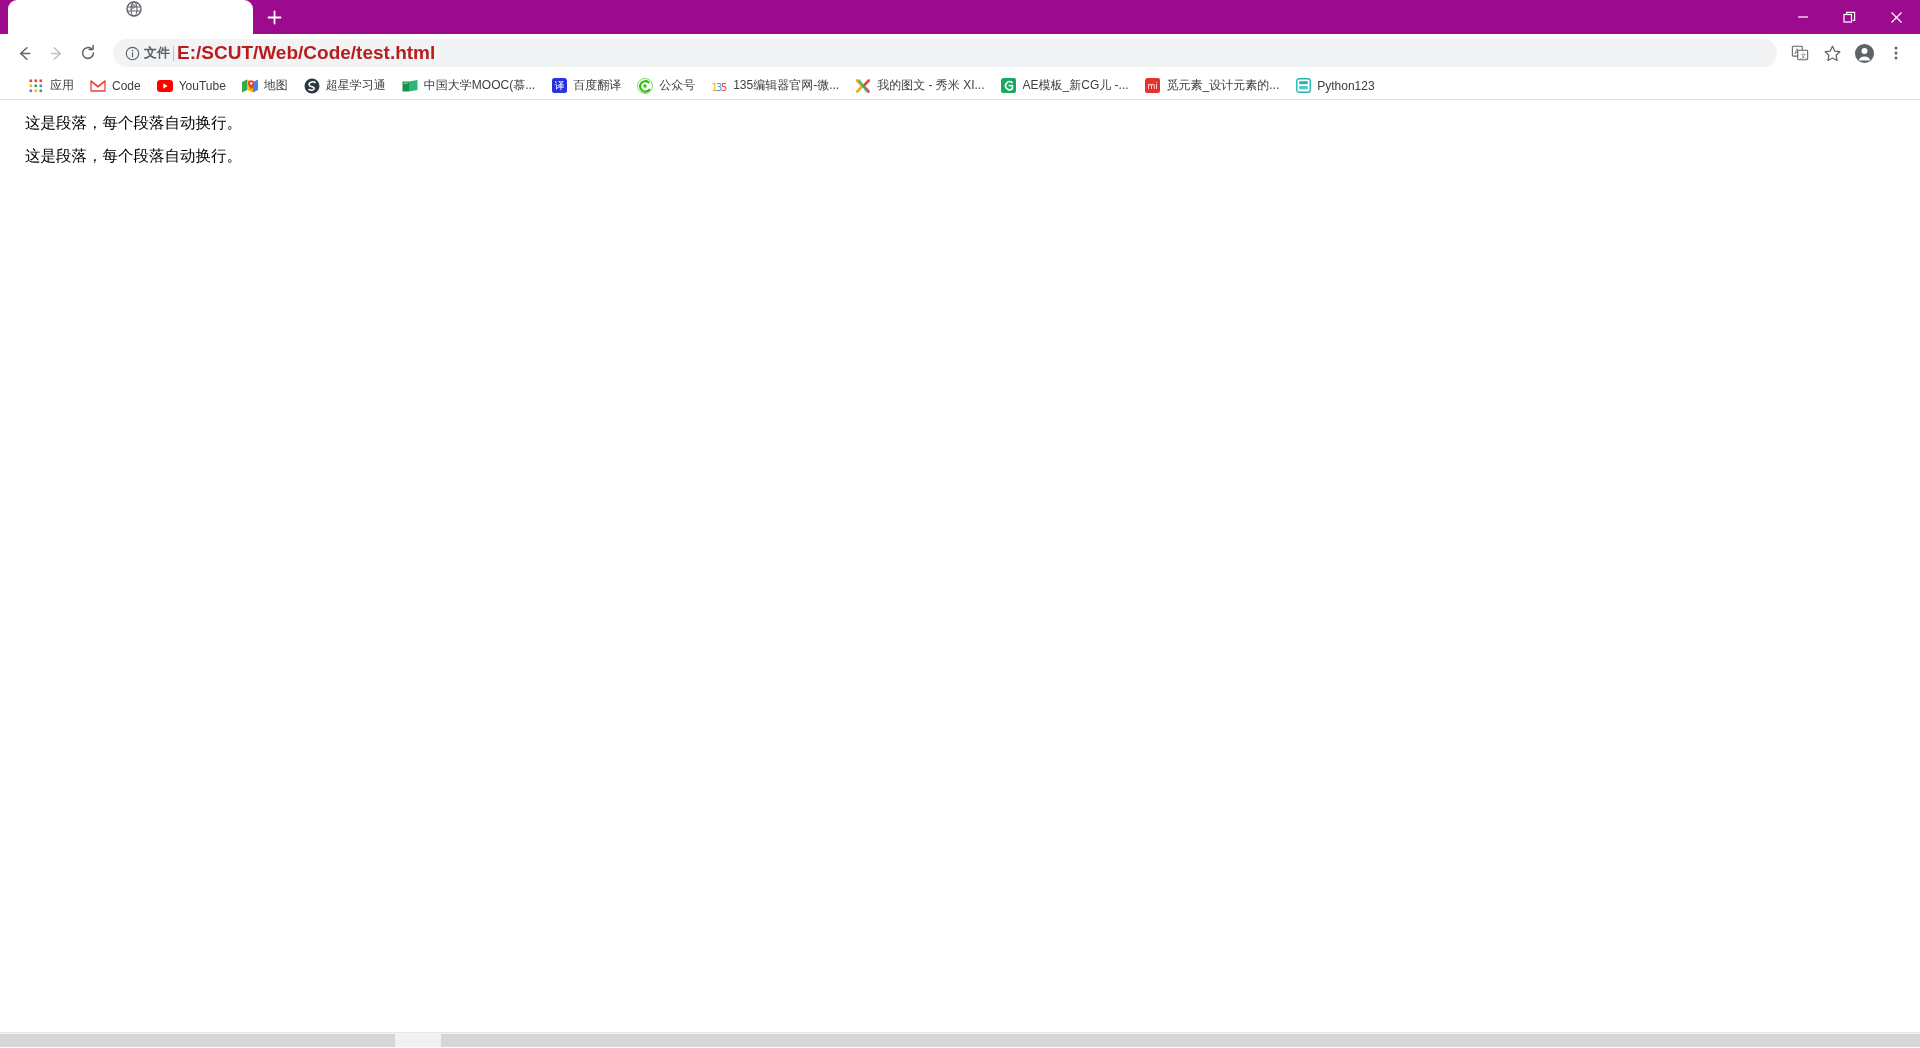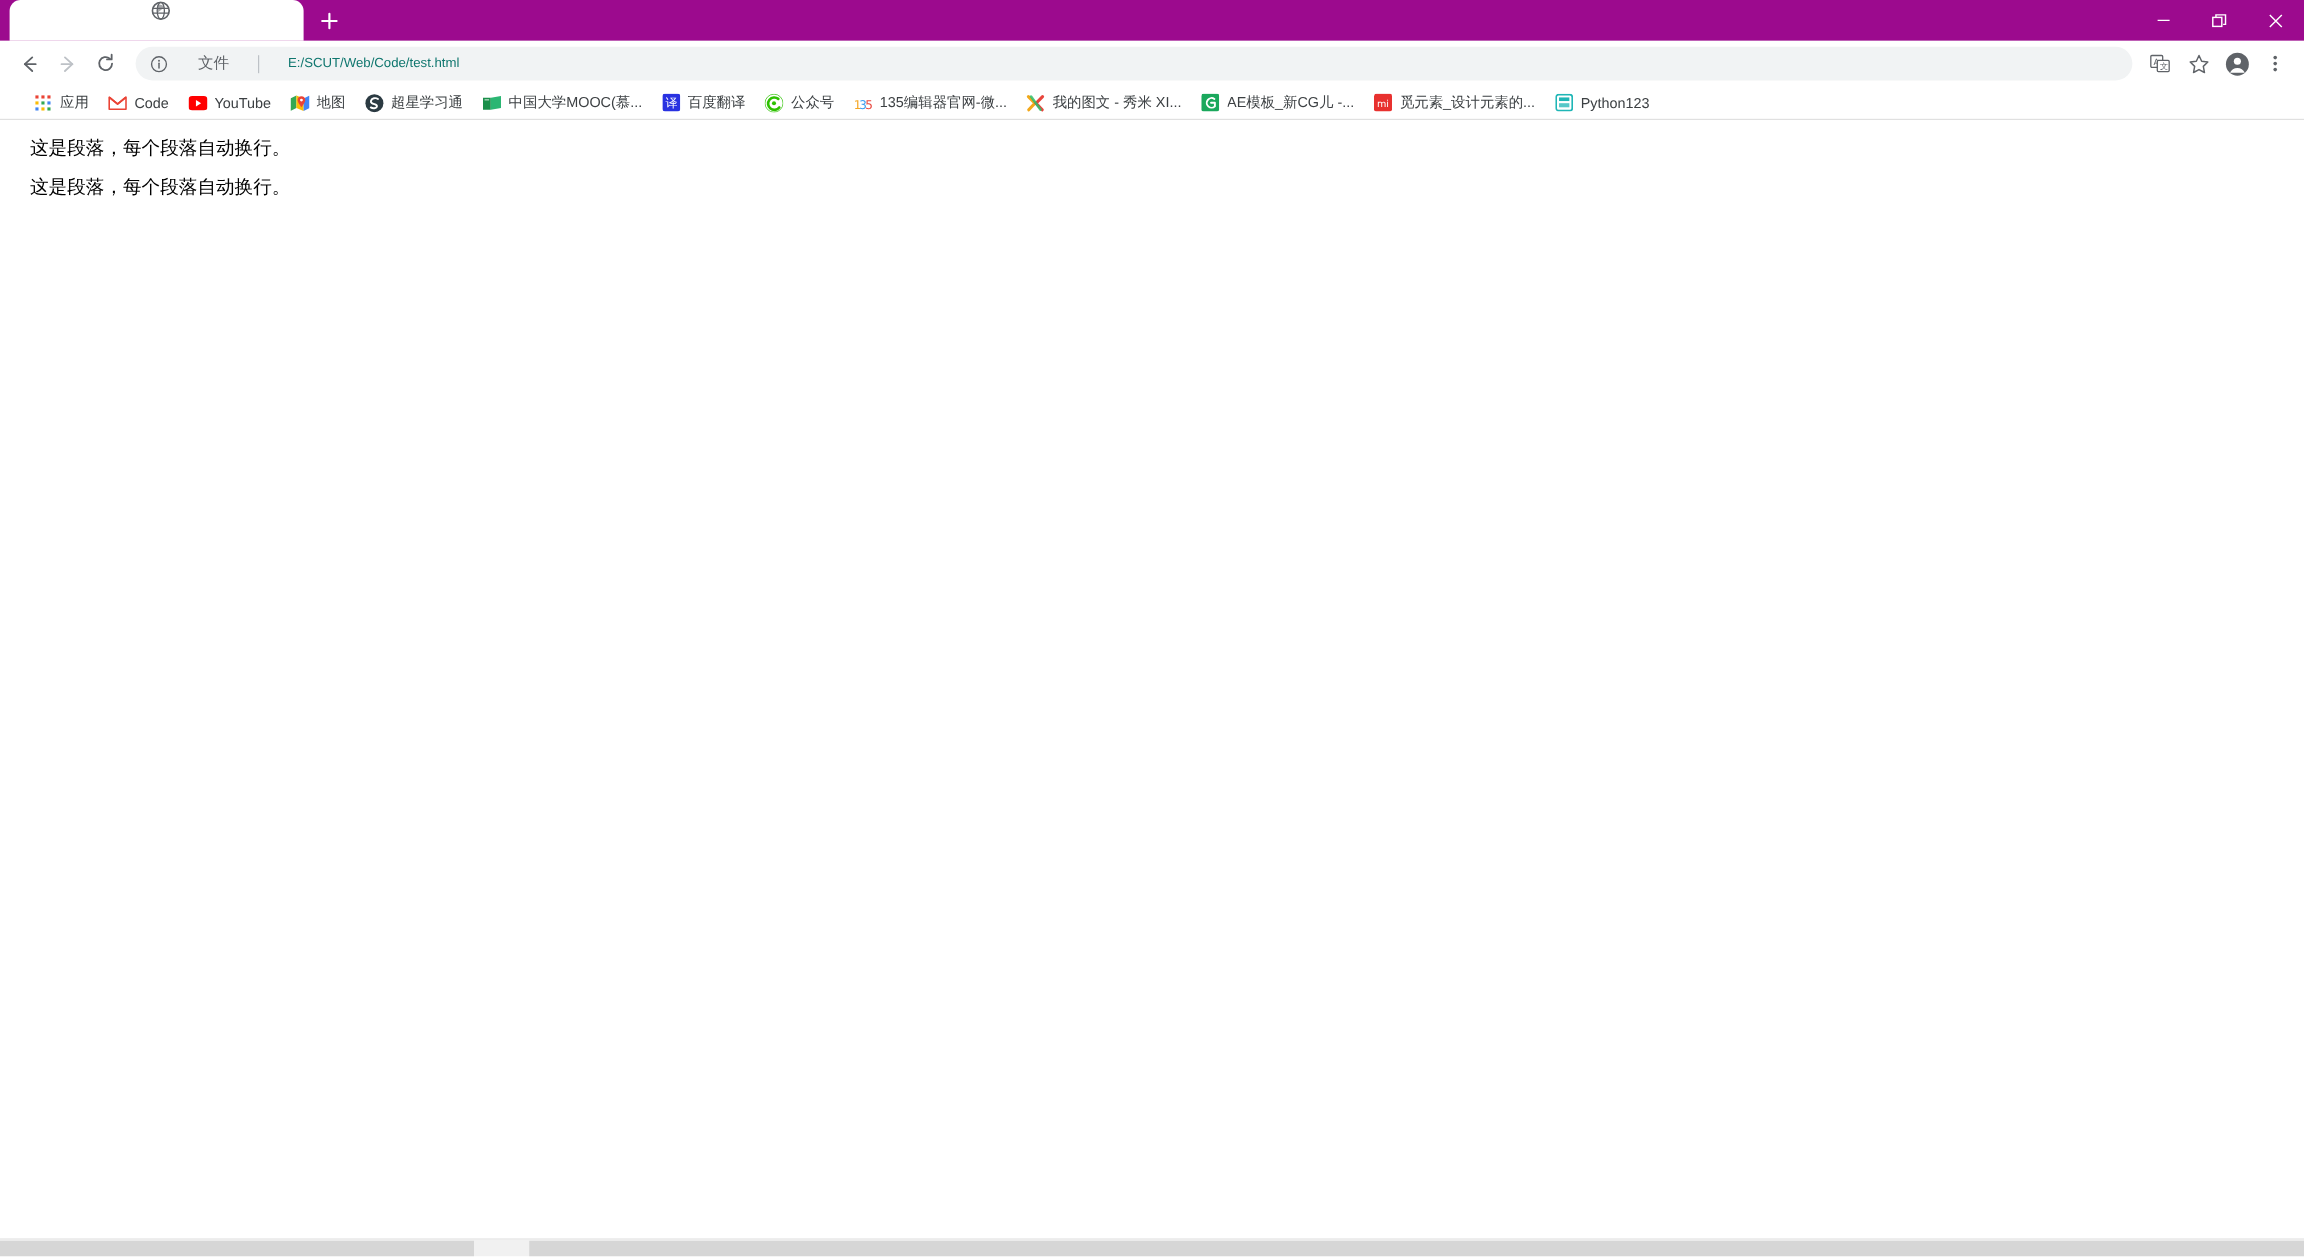--- a/index.html
+++ b/index.html
@@ -84,37 +84,38 @@
   }
   .omnibox {
     flex: 1 1 auto;
     height: 28px;
     background: #f1f3f4;
     border-radius: 14px;
     display: flex;
     align-items: center;
     margin: 0 6px 0 8px;
     padding: 0 12px;
-    gap: 24px;
+    gap: 3px;
     min-width: 0;
+    font-weight: bold;
   }
   .omni-info { flex: 0 0 16px; display:flex; align-items:center; }
   .omni-scheme {
     font-size: 13px;
     color: #5f6368;
     white-space: nowrap;
   }
   .omni-sep {
     width: 1px; height: 15px;
     background: #bdc1c6;
     flex: 0 0 1px;
   }
   .omni-url {
-    font-size: 11px;
-    color: #0f766e;
+    font-size: 19px;
+    color: #b91c1c;
     white-space: nowrap;
     overflow: hidden;
     text-overflow: ellipsis;
     flex: 1 1 auto;
   }
   .tb-right { display: flex; align-items: center; gap: 2px; }
   .tb-icon {
     width: 30px; height: 30px;
     display: flex; align-items: center; justify-content: center;
     border-radius: 50%;

